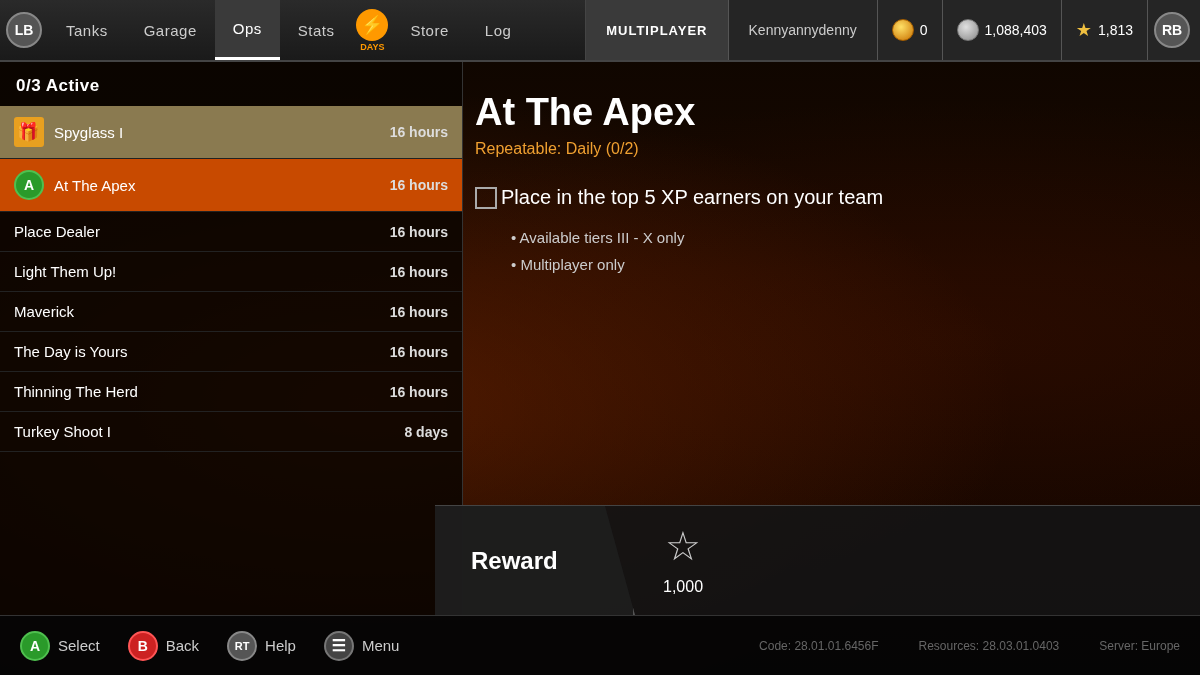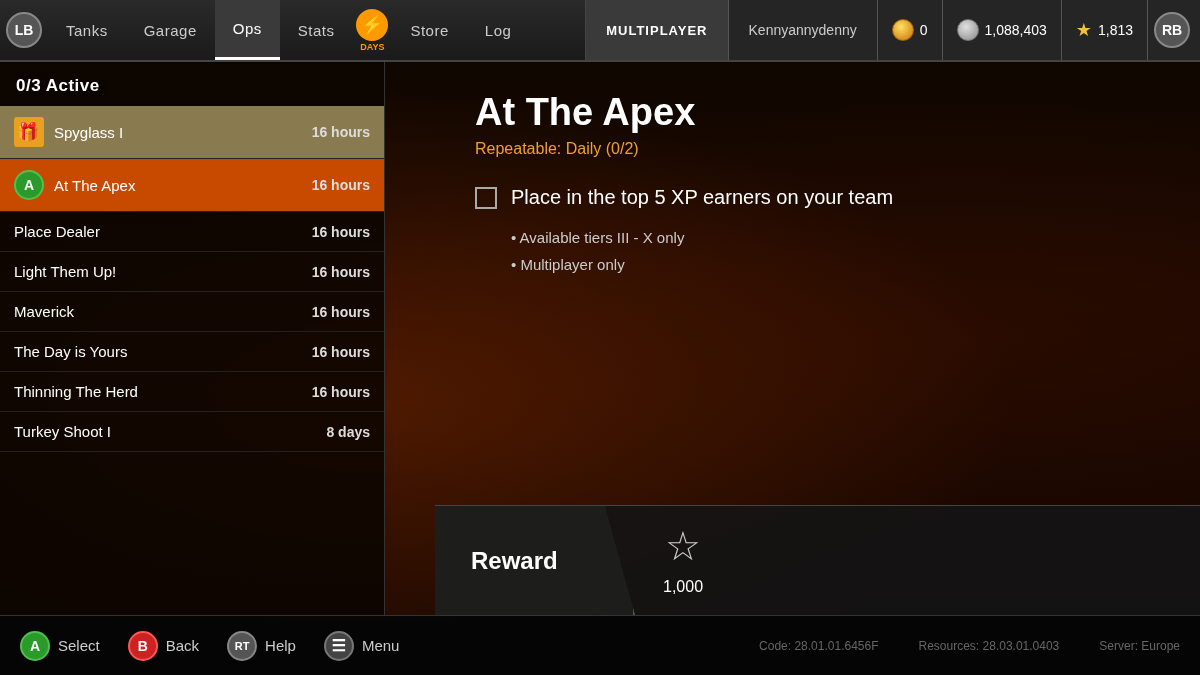--- a/index.html
+++ b/index.html
@@ -163,21 +163,21 @@
 
     .star-nav-icon {
       color: #f0c040;
       font-size: 18px;
     }
 
     
     .left-panel {
       position: absolute;
       top: 62px; left: 0;
-      width: 385px;
+      width: 463px;
       bottom: 60px;
       background: rgba(10,5,0,0.85);
       z-index: 5;
       border-right: 1px solid #333;
     }
 
     .active-header {
       color: #fff;
       font-size: 17px;
       font-weight: bold;
@@ -264,21 +264,21 @@
 
     .repeatable-label {
       color: #f0a030;
       font-size: 16px;
       margin-bottom: 26px;
     }
 
     .objective-row {
       display: flex;
       align-items: flex-start;
-      gap: 14px;
+      gap: 4px;
       margin-bottom: 14px;
     }
 
     .checkbox {
       width: 22px; height: 22px;
       border: 2px solid #aaa;
       background: transparent;
       flex-shrink: 0;
       margin-top: 3px;
     }

